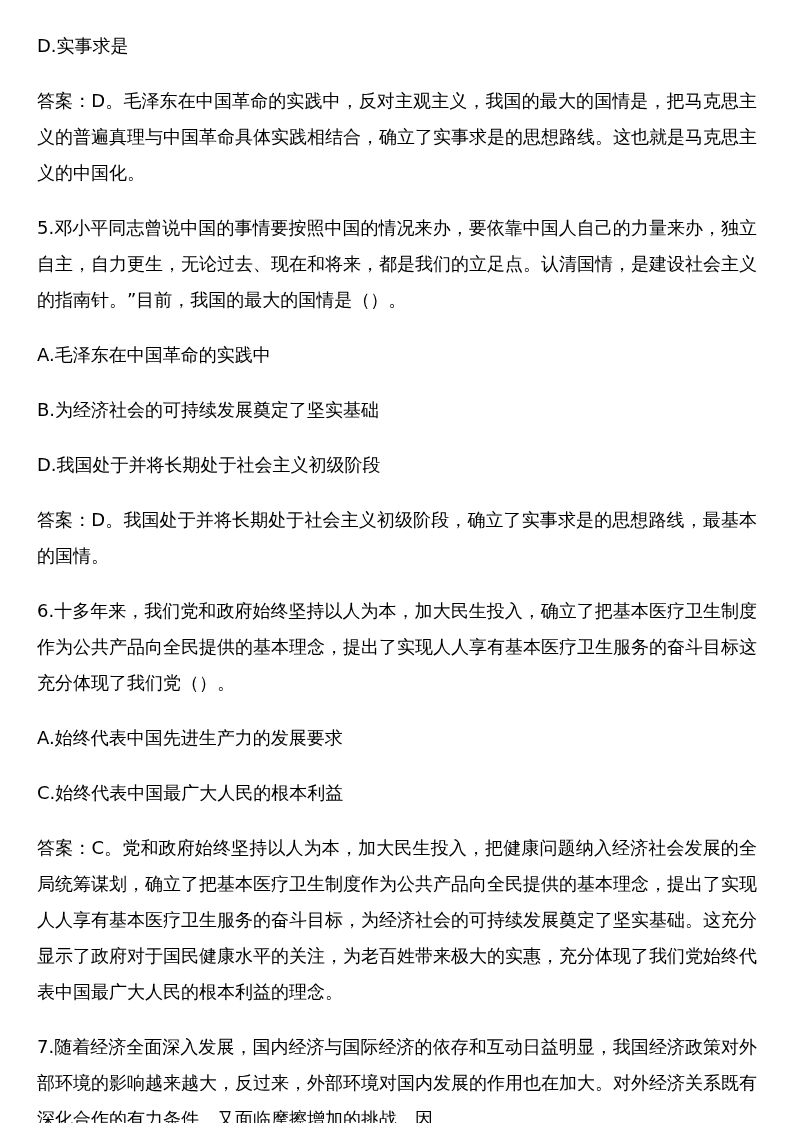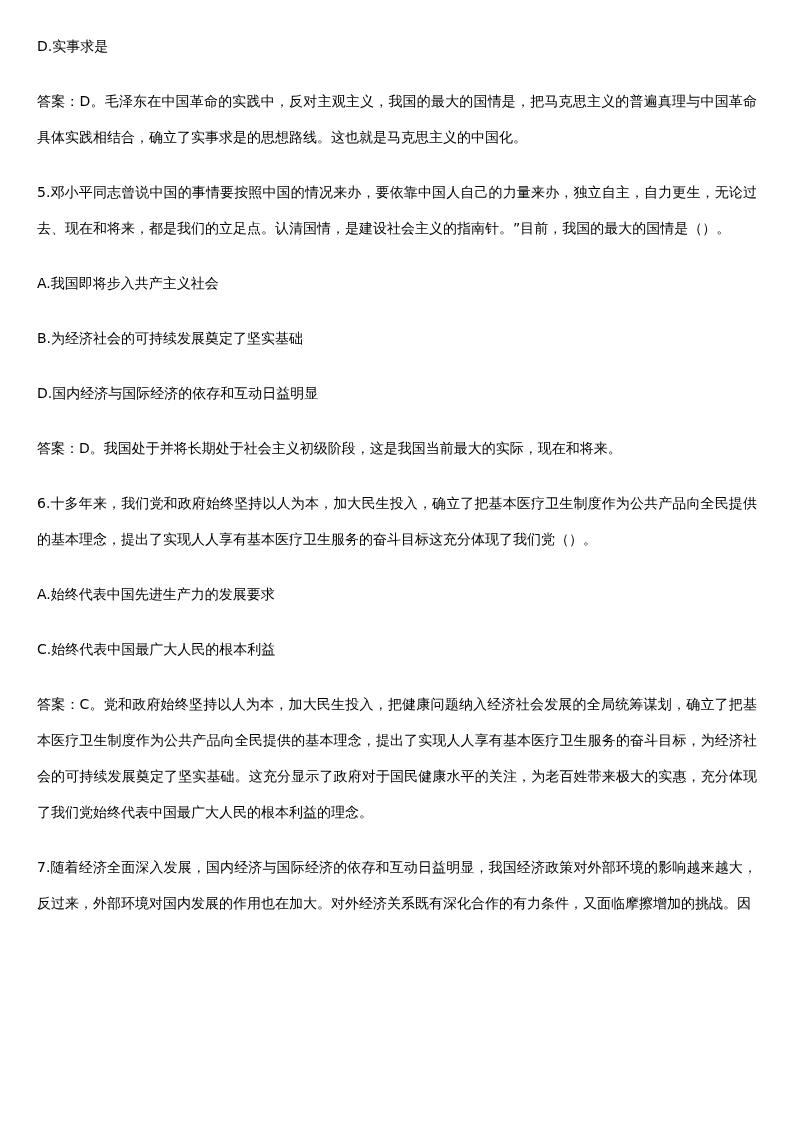--- a/index.html
+++ b/index.html
@@ -16,39 +16,39 @@
       color: #000000;
     }
     .page {
       position: absolute;
       left: 37px;
       top: 28px;
       width: 720px;
     }
     .para {
       margin: 0 0 19px 0;
-      font-size: 14px;
+      font-size: 18px;
       line-height: 36px;
       letter-spacing: 0px;
       text-align: justify;
       word-break: break-all;
     }
     .para.option {
       white-space: nowrap;
     }
   </style>
 </head>
 <body>
 
 <div class="page">
   <p class="para option">D.实事求是</p>
   <p class="para answer">答案：D。毛泽东在中国革命的实践中，反对主观主义，我国的最大的国情是，把马克思主义的普遍真理与中国革命具体实践相结合，确立了实事求是的思想路线。这也就是马克思主义的中国化。</p>
   <p class="para question">5.邓小平同志曾说中国的事情要按照中国的情况来办，要依靠中国人自己的力量来办，独立自主，自力更生，无论过去、现在和将来，都是我们的立足点。认清国情，是建设社会主义的指南针。”目前，我国的最大的国情是（）。</p>
-  <p class="para option">A.我国即将步入共产主义社会</p>
+  <p class="para option">A.毛泽东在中国革命的实践中</p>
   <p class="para option">B.为经济社会的可持续发展奠定了坚实基础</p>
-  <p class="para option">D.国内经济与国际经济的依存和互动日益明显</p>
-  <p class="para answer">答案：D。我国处于并将长期处于社会主义初级阶段，这是我国当前最大的实际，现在和将来。</p>
+  <p class="para option">D.我国处于并将长期处于社会主义初级阶段</p>
+  <p class="para answer">答案：D。我国处于并将长期处于社会主义初级阶段，确立了实事求是的思想路线，最基本的国情。</p>
   <p class="para question">6.十多年来，我们党和政府始终坚持以人为本，加大民生投入，确立了把基本医疗卫生制度作为公共产品向全民提供的基本理念，提出了实现人人享有基本医疗卫生服务的奋斗目标这充分体现了我们党（）。</p>
   <p class="para option">A.始终代表中国先进生产力的发展要求</p>
   <p class="para option">C.始终代表中国最广大人民的根本利益</p>
   <p class="para answer">答案：C。党和政府始终坚持以人为本，加大民生投入，把健康问题纳入经济社会发展的全局统筹谋划，确立了把基本医疗卫生制度作为公共产品向全民提供的基本理念，提出了实现人人享有基本医疗卫生服务的奋斗目标，为经济社会的可持续发展奠定了坚实基础。这充分显示了政府对于国民健康水平的关注，为老百姓带来极大的实惠，充分体现了我们党始终代表中国最广大人民的根本利益的理念。</p>
   <p class="para question">7.随着经济全面深入发展，国内经济与国际经济的依存和互动日益明显，我国经济政策对外部环境的影响越来越大，反过来，外部环境对国内发展的作用也在加大。对外经济关系既有深化合作的有力条件，又面临摩擦增加的挑战。因</p>
 </div>
 
 </body></html>

